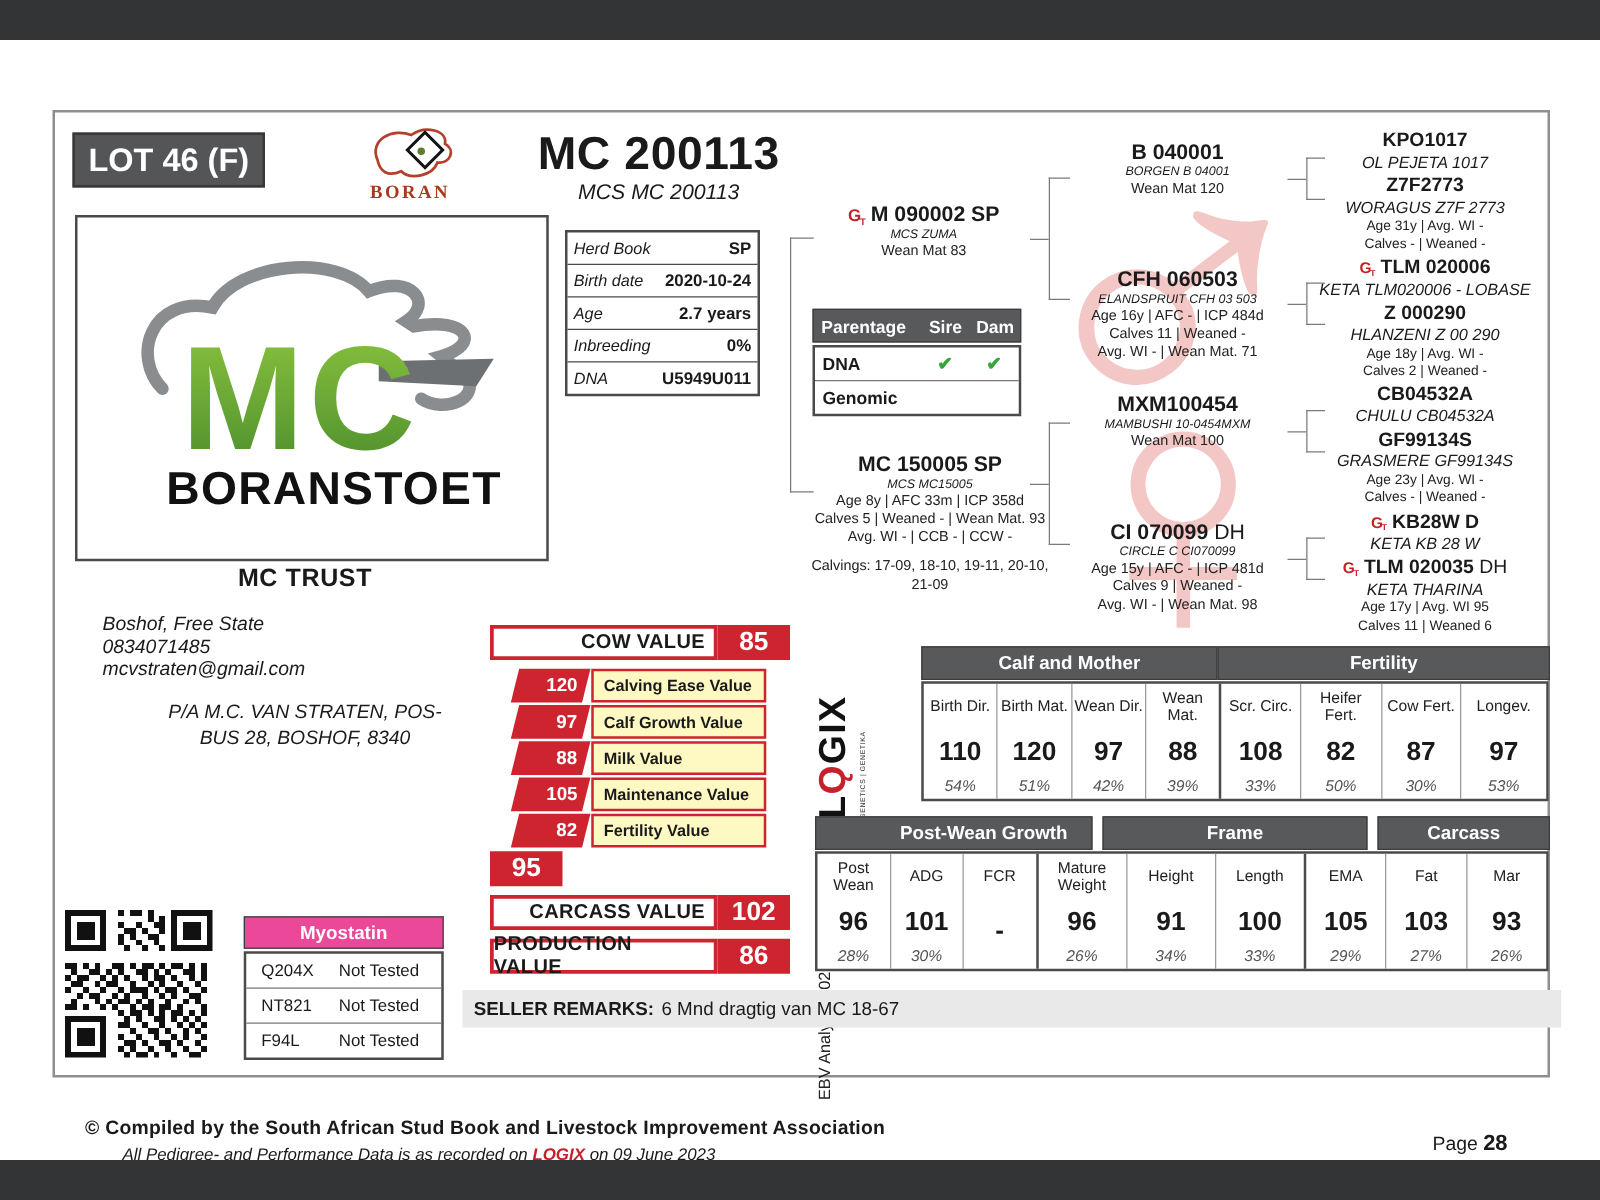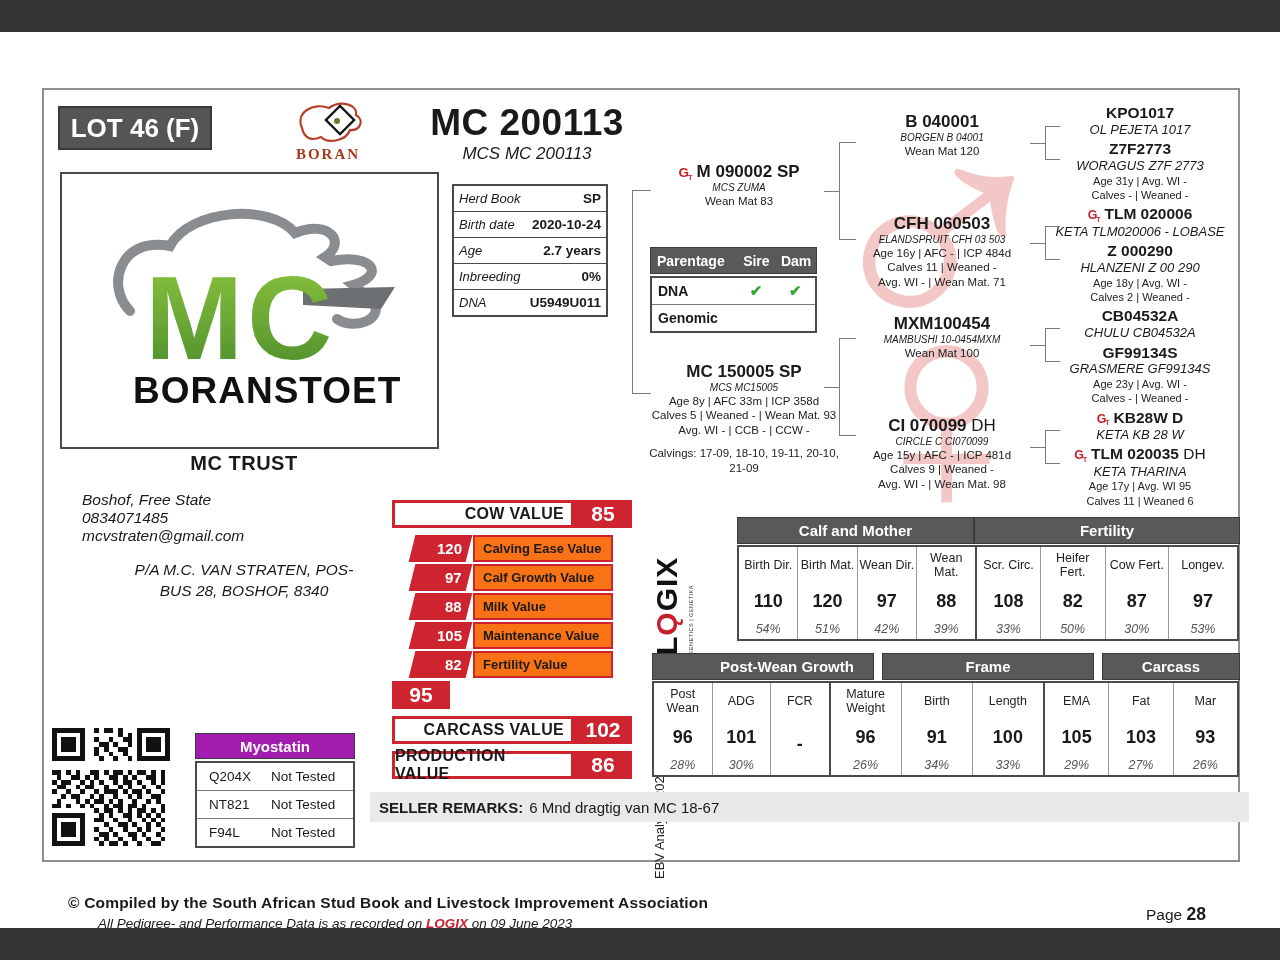--- a/index.html
+++ b/index.html
@@ -82,21 +82,21 @@
   
   .vrow{position:absolute;display:flex;height:28px;z-index:2;}
   .vlabel{flex:1;border:3px solid #cd2430;background:#fff;display:flex;align-items:center;
       justify-content:flex-end;padding-right:7px;font-weight:bold;font-size:16px;letter-spacing:0.3px;}
   .vnum{width:58px;background:#cd2430;color:#fff;font-weight:bold;font-size:21px;
       display:flex;align-items:center;justify-content:center;}
   .srow{position:absolute;display:flex;height:27px;z-index:2;}
   .snum{width:50px;background:#cd2430;transform:skewX(-14deg);display:flex;align-items:center;
       justify-content:flex-end;padding-right:7px;}
   .snum span{transform:skewX(14deg);color:#fff;font-weight:bold;font-size:15px;}
-  .slabel{width:128px;border:2.5px solid #cd2430;background:#f97316;margin-left:4px;display:flex;
+  .slabel{width:128px;border:2.5px solid #cd2430;background:#fef9c3;margin-left:4px;display:flex;
       align-items:center;padding-left:8px;font-weight:bold;font-size:13px;}
 
   
   #logix{left:606px;top:415px;width:52px;height:240px;z-index:2;}
   #logix .vert{writing-mode:vertical-rl;transform:rotate(180deg);display:inline-block;}
   #logix-word{font-weight:bold;font-size:30px;letter-spacing:1px;color:#111;height:150px;}
   #logix-word .red-o{color:#c6202c;}
   #logix-sub{font-size:5.5px;letter-spacing:0.5px;color:#333;height:150px;margin-top:-4px;}
   #ebv-analysis{font-size:13px;color:#222;height:220px;margin-left:2px;}
 
@@ -104,26 +104,26 @@
   .ghead-row{position:absolute;display:flex;z-index:2;}
   .ghead{background:#58595b;color:#fff;font-weight:bold;font-size:15px;height:25px;
       display:flex;align-items:center;justify-content:center;border:1px solid #3b3b3d;}
   .ebv-body{position:absolute;display:flex;border:2.5px solid #4a4a4a;background:#fff;height:92px;z-index:2;}
   .ecell{display:flex;flex-direction:column;align-items:center;justify-content:space-between;
       padding:4px 1px 3px 1px;border-right:1px solid #999;}
   .ecell:last-child{border-right:none;}
   .ecell.group-end{border-right:2.5px solid #4a4a4a;}
   .ehead{font-size:12.5px;color:#222;text-align:center;line-height:1.1;display:flex;
       align-items:center;justify-content:center;min-height:30px;}
-  .eval{font-size:18px;font-weight:bold;}
+  .eval{font-size:21px;font-weight:bold;}
   .epct{font-size:12.5px;font-style:italic;color:#555;}
 
   
   #myo{left:151px;top:643px;width:160px;z-index:2;}
-  #myo-head{background:#a21caf;color:#fff;font-weight:bold;font-size:15px;height:24px;
+  #myo-head{background:#ec4899;color:#fff;font-weight:bold;font-size:15px;height:24px;
       display:flex;align-items:center;justify-content:center;border:1px solid #3b3b3d;}
   #myo-body{border:2px solid #4a4a4a;margin-top:2px;background:#fff;}
   .myo-row{display:flex;align-items:center;height:27px;border-bottom:1px solid #777;}
   .myo-row:last-child{border-bottom:none;}
   .myo-key{width:62px;padding-left:12px;font-size:13.5px;}
   .myo-val{font-size:13.5px;}
 
   #qr{left:8px;top:638px;width:118px;height:118px;z-index:2;}
 
   #remarks{left:326px;top:702px;width:870px;height:30px;background:#e9e9e9;display:flex;
@@ -446,21 +446,21 @@
         <div class="ehead">FCR</div>
         <div class="eval">-</div>
         <div class="epct"></div>
       </div>
     <div class="ecell" style="flex:70;">
         <div class="ehead" style="width:52px;">Mature Weight</div>
         <div class="eval">96</div>
         <div class="epct">26%</div>
       </div>
     <div class="ecell" style="flex:70;">
-        <div class="ehead">Birth</div>
+        <div class="ehead">Height</div>
         <div class="eval">91</div>
         <div class="epct">34%</div>
       </div>
     <div class="ecell group-end" style="flex:70;">
         <div class="ehead">Length</div>
         <div class="eval">100</div>
         <div class="epct">33%</div>
       </div>
     <div class="ecell" style="flex:63;">
         <div class="ehead">EMA</div>

